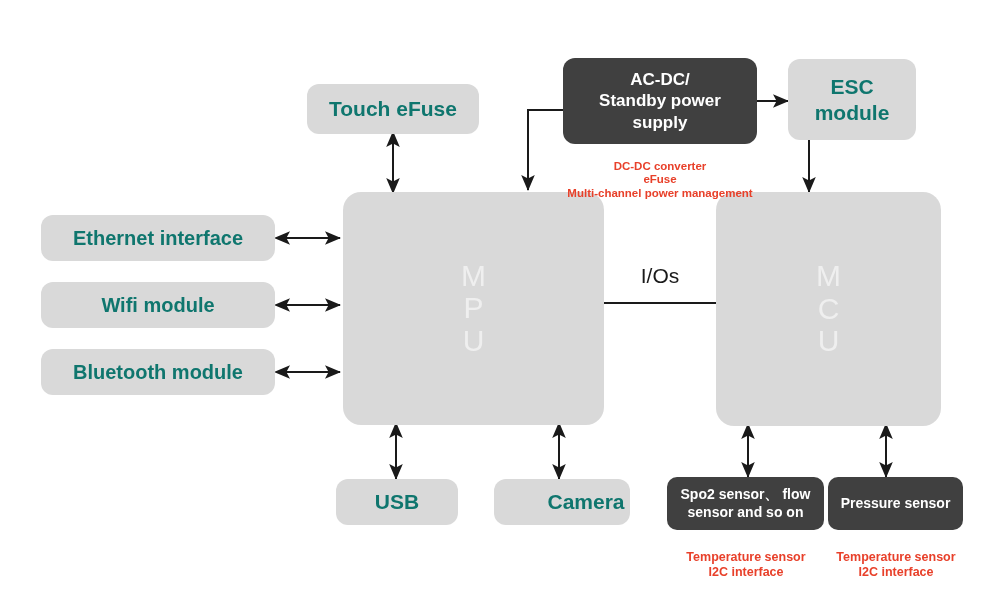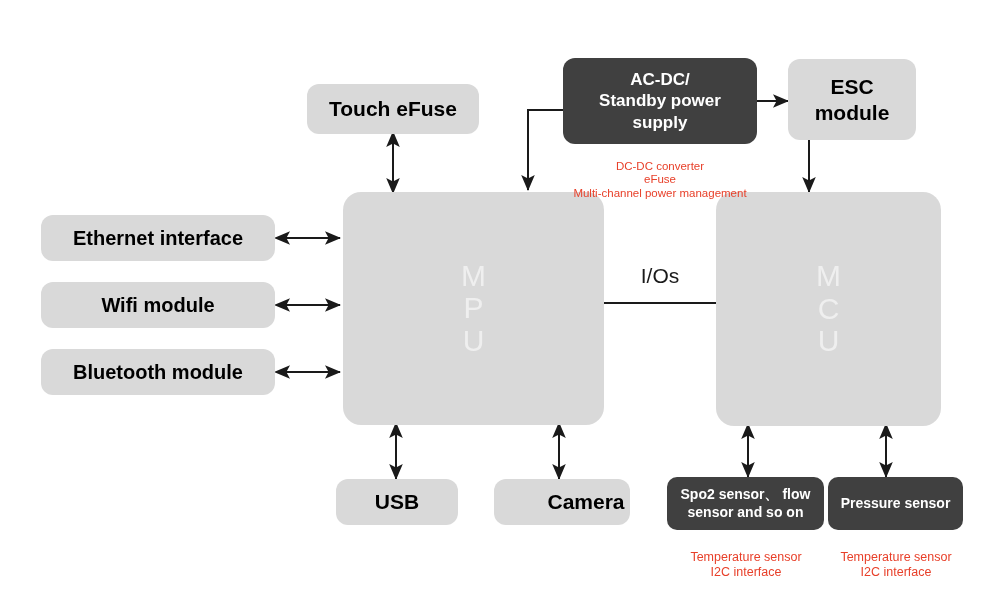--- a/index.html
+++ b/index.html
@@ -19,21 +19,21 @@
     position: absolute;
     box-sizing: border-box;
     display: flex;
     align-items: center;
     justify-content: center;
     text-align: center;
     border-radius: 12px;
   }
   .gray {
     background: #d9d9d9;
-    color: #000000;
+    color: #0f766e;
     font-weight: bold;
   }
   .red {
     background: #404040;
     color: #ffffff;
     font-weight: bold;
   }
   .big-core {
     border-radius: 18px;
     font-weight: normal;
@@ -45,21 +45,21 @@
     align-items: center;
     justify-content: center;
     line-height: 1.08;
     font-size: 30px;
     letter-spacing: 0px;
     color: #efefef;
   }
   .caption {
     position: absolute;
     color: #e8402a;
-    font-weight: normal;
+    font-weight: bold;
     text-align: center;
     line-height: 1.18;
     white-space: pre-line;
   }
   .ios-label {
     position: absolute;
     color: #1a1a1a;
     font-size: 21px;
     font-weight: normal;
     text-align: center;

